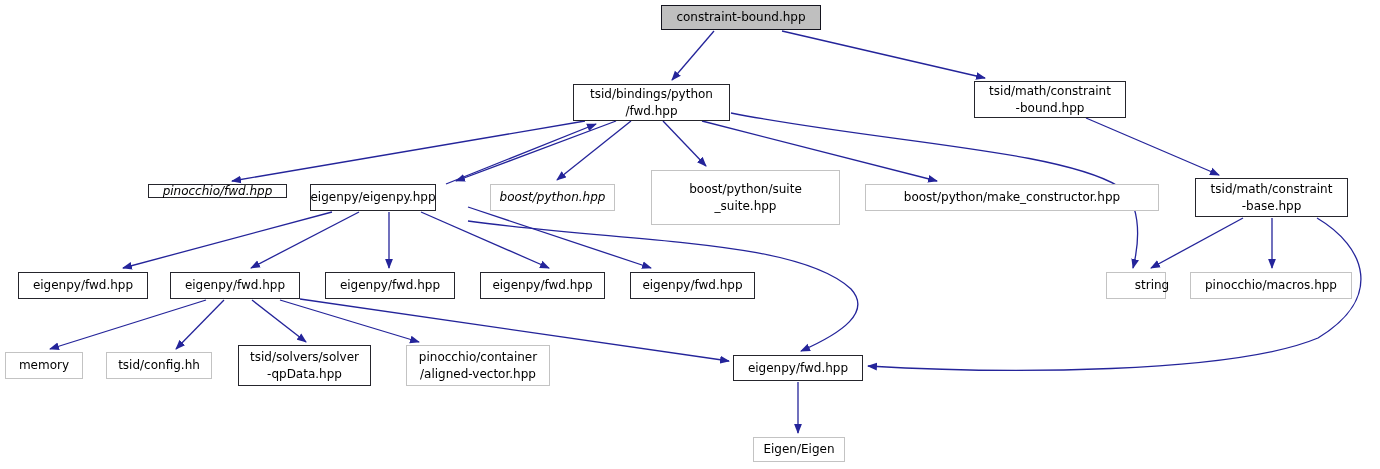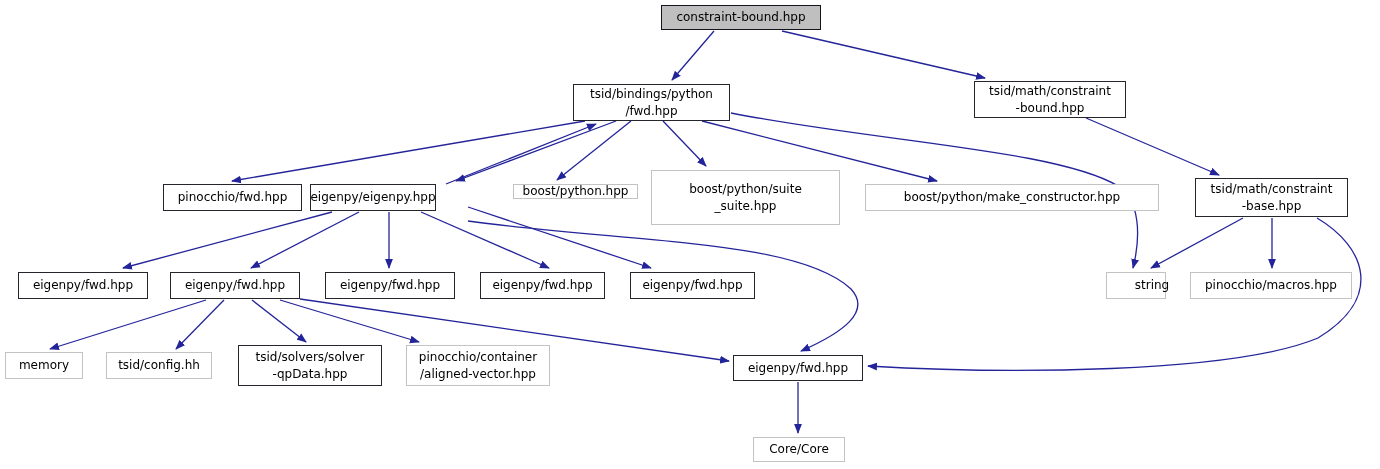--- a/index.html
+++ b/index.html
@@ -71,27 +71,27 @@
         <div class="ln">constraint-bound.hpp</div>
       </div>
       <div class="node linked" style="left: 573px; top: 84px; width: 157px; height: 37px;">
         <div class="ln">tsid/bindings/python</div>
         <div class="ln">/fwd.hpp</div>
       </div>
       <div class="node linked" style="left: 974px; top: 81px; width: 152px; height: 37px;">
         <div class="ln">tsid/math/constraint</div>
         <div class="ln">-bound.hpp</div>
       </div>
-      <div class="node linked" style="left: 163px; top: 184px; width: 139px; height: 27px;">
+      <div class="node linked" style="left: 148px; top: 184px; width: 139px; height: 14px; font-style: italic;">
         <div class="ln">pinocchio/fwd.hpp</div>
       </div>
       <div class="node linked" style="left: 310px; top: 184px; width: 126px; height: 27px;">
         <div class="ln">eigenpy/eigenpy.hpp</div>
       </div>
-      <div class="node external" style="left: 513px; top: 184px; width: 125px; height: 15px;">
+      <div class="node external" style="left: 490px; top: 184px; width: 125px; height: 27px; font-style: italic;">
         <div class="ln">boost/python.hpp</div>
       </div>
       <div class="node external" style="left: 651px; top: 170px; width: 189px; height: 55px; align-items: center;">
         <div class="ln">boost/python/suite</div>
         <div class="ln">_suite.hpp</div>
       </div>
       <div class="node external" style="left: 865px; top: 184px; width: 294px; height: 27px;">
         <div class="ln">boost/python/make_constructor.hpp</div>
       </div>
       <div class="node linked" style="left: 1195px; top: 178px; width: 153px; height: 39px;">
@@ -118,28 +118,28 @@
       </div>
       <div class="node external" style="left: 1190px; top: 272px; width: 162px; height: 27px;">
         <div class="ln">pinocchio/macros.hpp</div>
       </div>
       <div class="node external" style="left: 5px; top: 352px; width: 78px; height: 27px;">
         <div class="ln">memory</div>
       </div>
       <div class="node external" style="left: 106px; top: 352px; width: 106px; height: 27px;">
         <div class="ln">tsid/config.hh</div>
       </div>
-      <div class="node linked" style="left: 238px; top: 345px; width: 144px; height: 41px;">
+      <div class="node linked" style="left: 238px; top: 345px; width: 133px; height: 41px;">
         <div class="ln">tsid/solvers/solver</div>
         <div class="ln">-qpData.hpp</div>
       </div>
       <div class="node external" style="left: 406px; top: 345px; width: 144px; height: 41px;">
         <div class="ln">pinocchio/container</div>
         <div class="ln">/aligned-vector.hpp</div>
       </div>
       <div class="node linked" style="left: 733px; top: 355px; width: 130px; height: 26px;">
         <div class="ln">eigenpy/fwd.hpp</div>
       </div>
       <div class="node external" style="left: 753px; top: 437px; width: 92px; height: 25px;">
-        <div class="ln">Core/Core</div>
+        <div class="ln">Eigen/Eigen</div>
       </div>
     </div>
 </div>
 
 </body></html>

